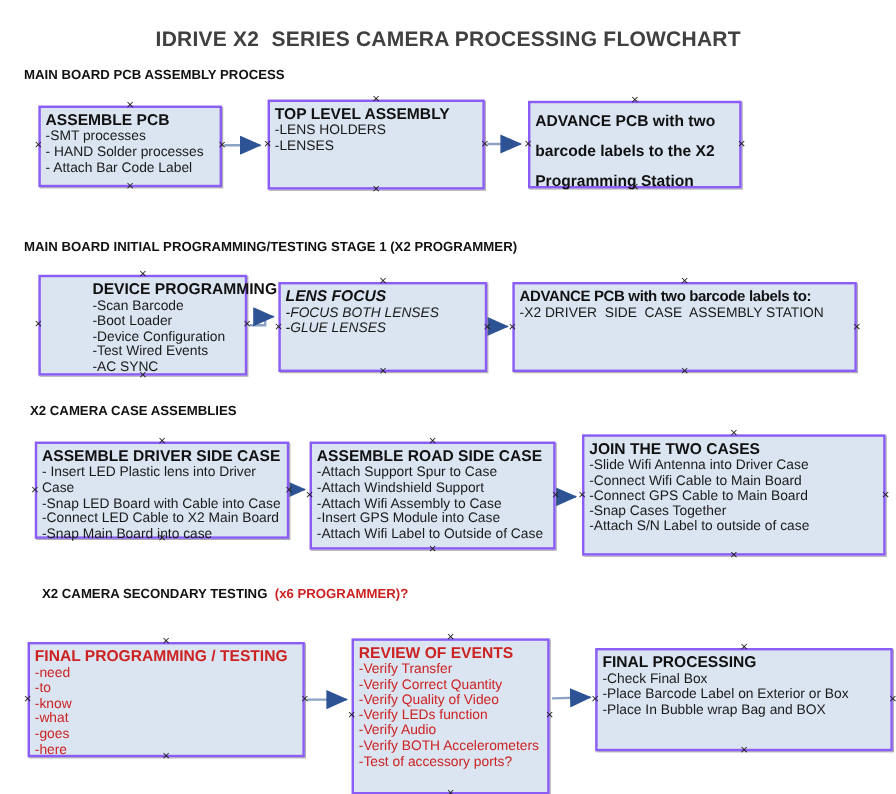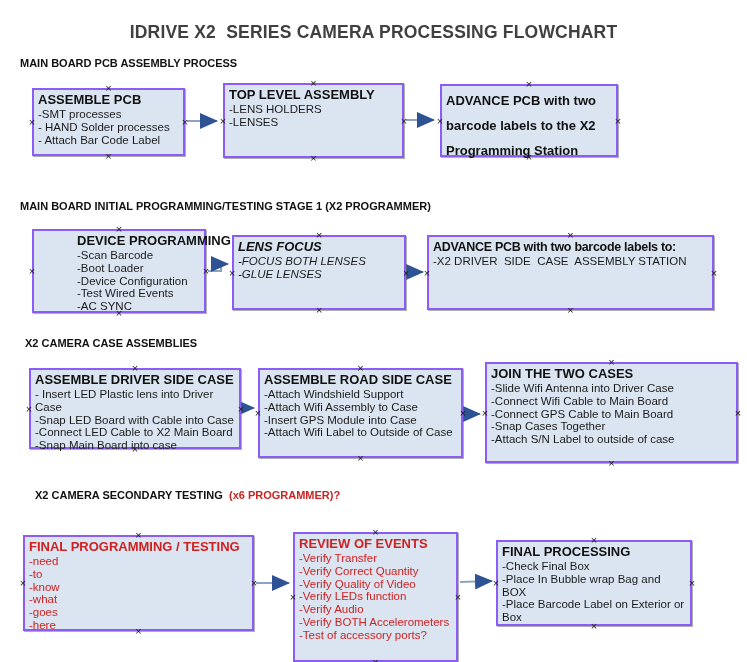--- a/index.html
+++ b/index.html
@@ -141,20 +141,21 @@
     <div class="box-item">-Connect LED Cable to X2 Main Board</div>
     <div class="box-item">-Snap Main Board into case</div>
   </div>
 
   <div class="flow-box" style="left:258px;top:368px;width:205px;height:90px;">
     <span class="anchor a-t"></span>
     <span class="anchor a-b"></span>
     <span class="anchor a-l"></span>
     <span class="anchor a-r"></span>
     <div class="box-title">ASSEMBLE ROAD SIDE CASE</div>
+    <div class="box-item">-Attach Support Spur to Case</div>
     <div class="box-item">-Attach Windshield Support</div>
     <div class="box-item">-Attach Wifi Assembly to Case</div>
     <div class="box-item">-Insert GPS Module into Case</div>
     <div class="box-item">-Attach Wifi Label to Outside of Case</div>
   </div>
 
   <div class="flow-box" style="left:485px;top:362px;width:253px;height:101px;">
     <span class="anchor a-t"></span>
     <span class="anchor a-b"></span>
     <span class="anchor a-l"></span>
@@ -191,24 +192,24 @@
     <div class="box-title">REVIEW OF EVENTS</div>
     <div class="box-item">-Verify Transfer</div>
     <div class="box-item">-Verify Correct Quantity</div>
     <div class="box-item">-Verify Quality of Video</div>
     <div class="box-item">-Verify LEDs function</div>
     <div class="box-item">-Verify Audio</div>
     <div class="box-item">-Verify BOTH Accelerometers</div>
     <div class="box-item">-Test of accessory ports?</div>
   </div>
 
-  <div class="flow-box" style="left:496px;top:540px;width:196px;height:86px;">
+  <div class="flow-box" style="left:496px;top:540px;width:248px;height:86px;">
     <span class="anchor a-t"></span>
     <span class="anchor a-b"></span>
     <span class="anchor a-l"></span>
     <span class="anchor a-r"></span>
     <div class="box-title">FINAL PROCESSING</div>
     <div class="box-item">-Check Final Box</div>
+    <div class="box-item">-Place Barcode Label on Exterior or Box</div>
     <div class="box-item">-Place In Bubble wrap Bag and BOX</div>
-    <div class="box-item">-Place Barcode Label on Exterior or Box</div>
   </div>
 
 </div>
 
 </body></html>

